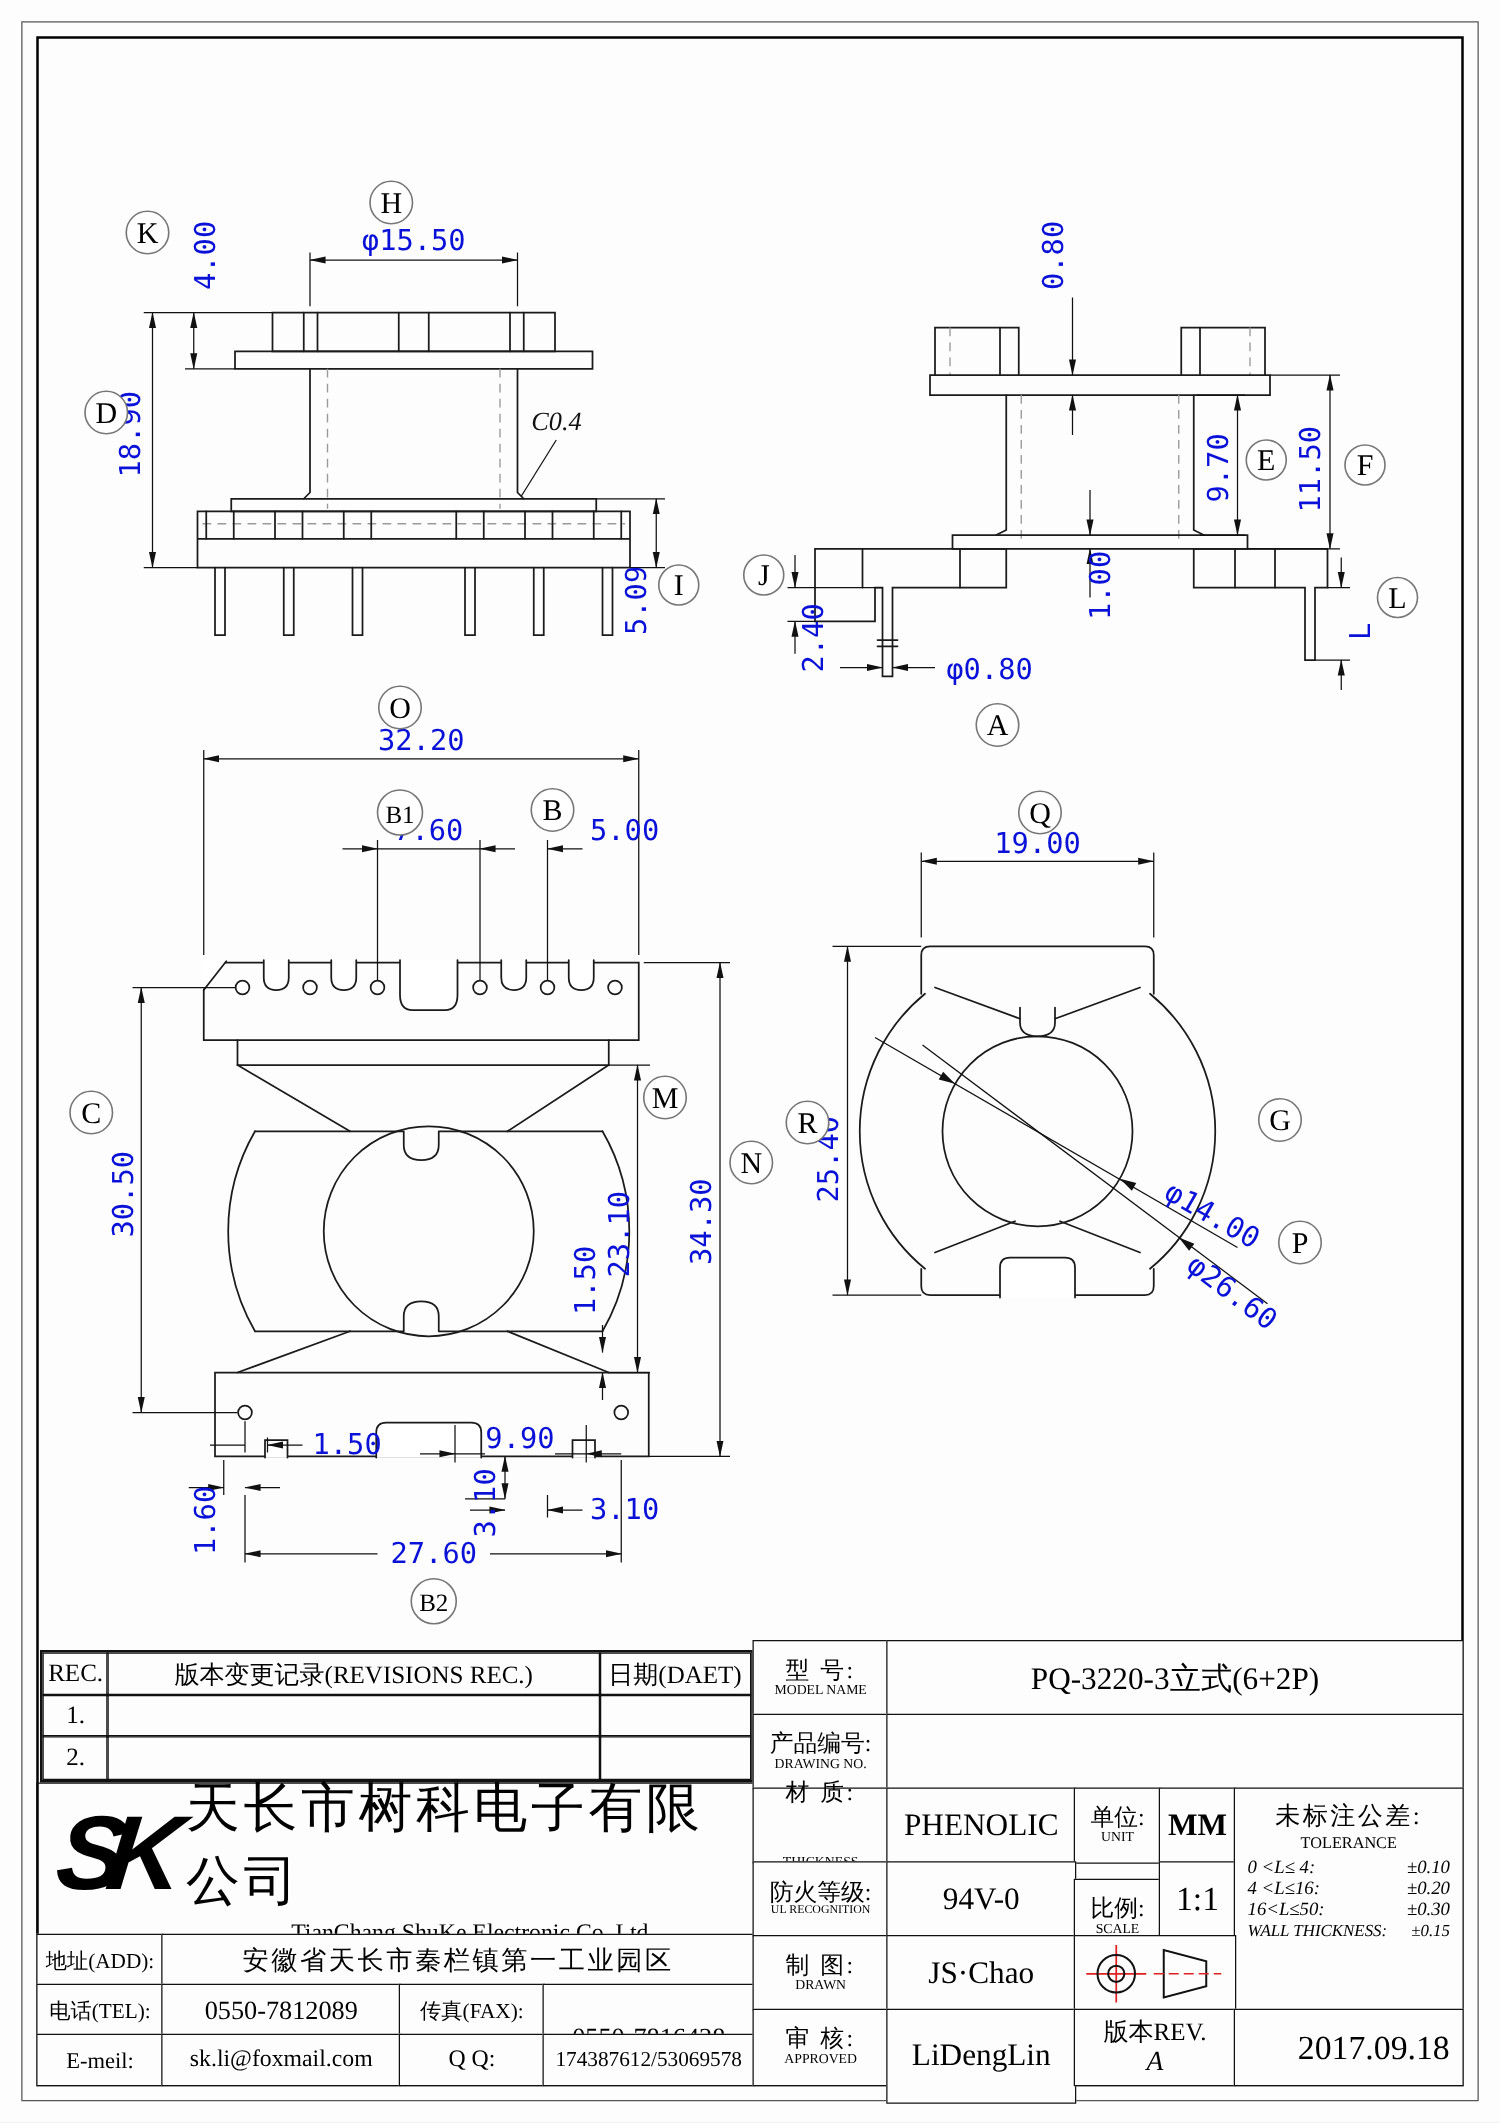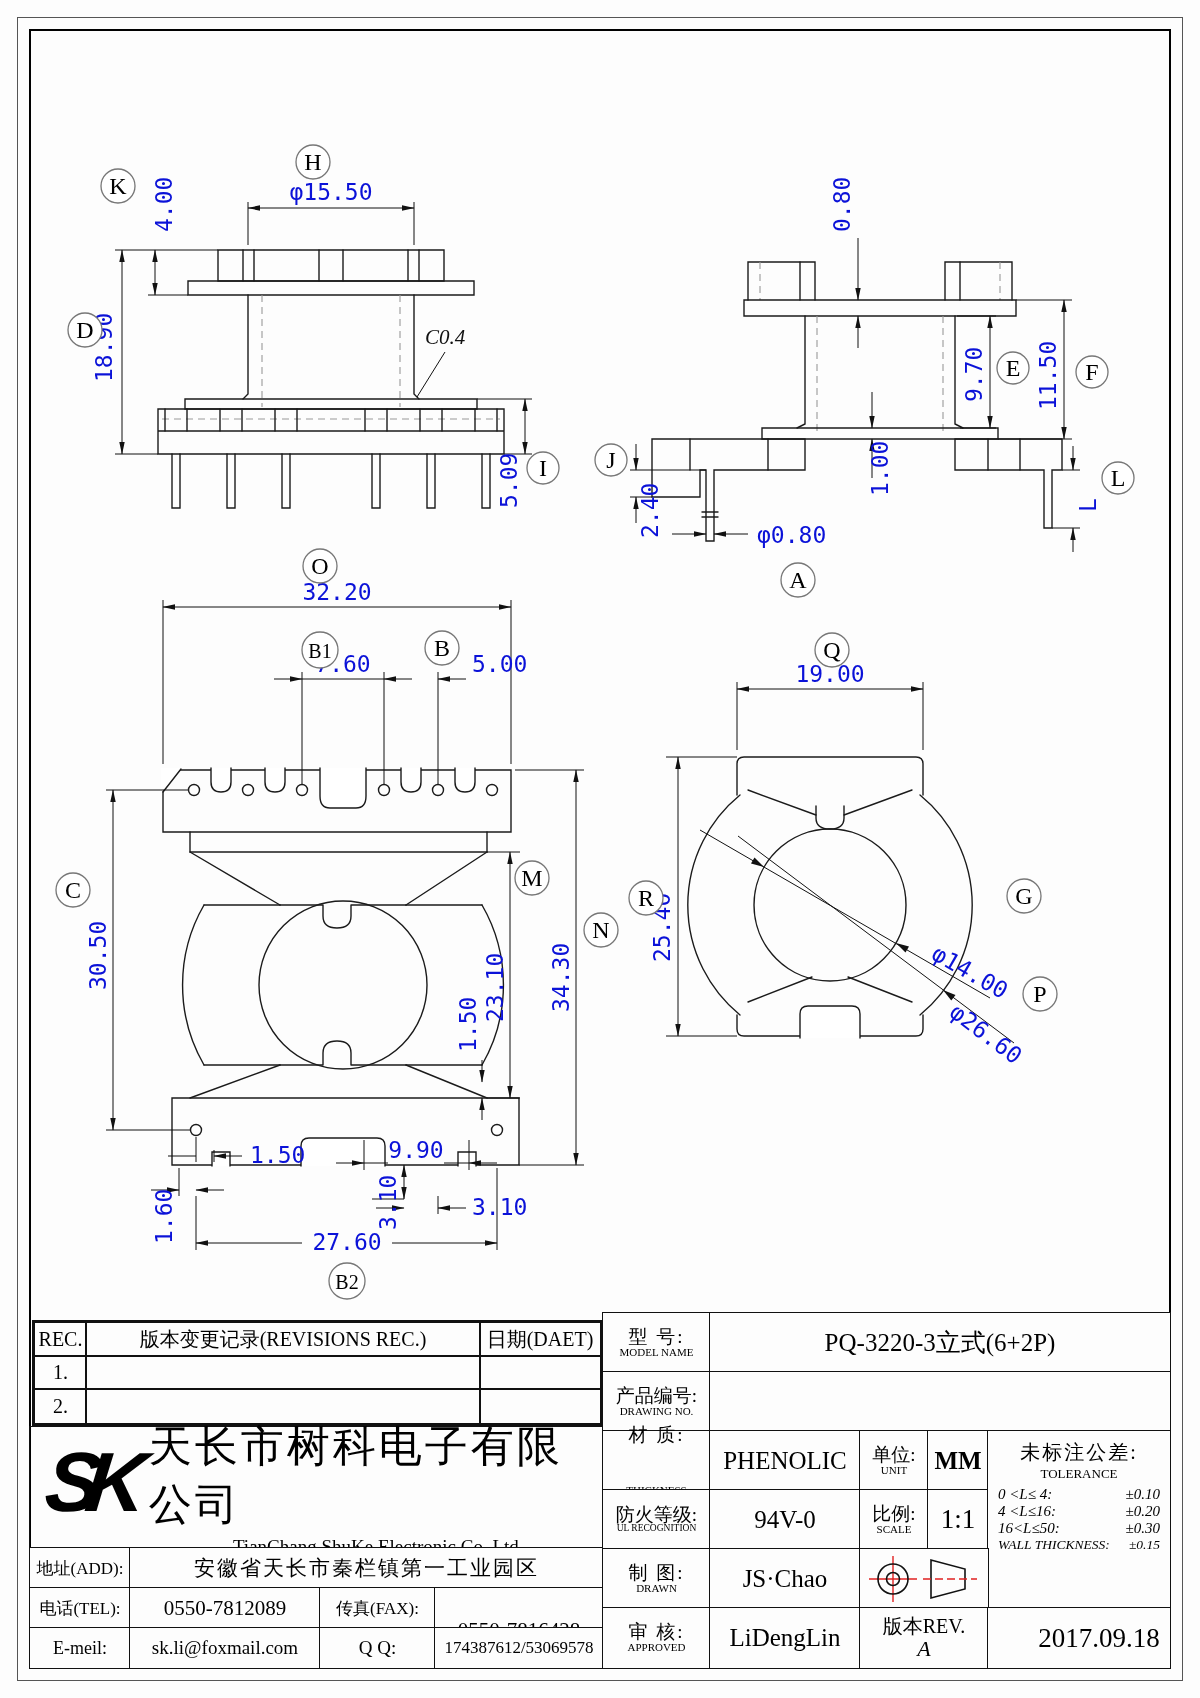--- a/index.html
+++ b/index.html
@@ -409,21 +409,21 @@
         <span class="val">MM</span>
       </div>
 
     <div class="cell lblcell" style="left:573px;top:177px;width:109px;height:61px;">
       <span class="cn" style="letter-spacing:0;">防火等级:</span>
       <span class="en" style="font-size:9.5px;">UL RECOGNITION</span>
     </div>
     <div class="cell" style="left:680px;top:177px;width:152px;height:61px;">
         <span class="val">94V-0</span>
       </div>
-    <div class="cell lblcell" style="left:830px;top:177px;width:70px;height:61px;">
+    <div class="cell lblcell" style="left:830px;top:191px;width:70px;height:61px;">
       <span class="cn" style="letter-spacing:0;">比例:</span>
       <span class="en">SCALE</span>
     </div>
     <div class="cell" style="left:898px;top:177px;width:62px;height:61px;">
         <span class="val" style="font-size:27px;">1:1</span>
       </div>
 
     <div class="cell tolcell" style="left:958px;top:118px;width:184px;height:179px;">
       <span class="tol-title">未标注公差:</span>
       <span class="tol-sub">TOLERANCE</span>
@@ -460,21 +460,21 @@
         <circle cx="28" cy="27" r="6.5" fill="none" stroke="#111" stroke-width="1.6"></circle>
         <polygon points="66,8 66,46 100,37 100,17" fill="none" stroke="#111" stroke-width="1.6"></polygon>
         <line x1="58" y1="27" x2="112" y2="27" stroke="#e02020" stroke-width="1.3" stroke-dasharray="8 4"></line>
       </svg>
     </div>
 
     <div class="cell lblcell" style="left:573px;top:295px;width:109px;height:62px;">
       <span class="cn">审  核:</span>
       <span class="en">APPROVED</span>
     </div>
-    <div class="cell" style="left:680px;top:295px;width:152px;height:62px;">
+    <div class="cell" style="left:680px;top:295px;width:152px;height:76px;">
         <span class="val">LiDengLin</span>
       </div>
     <div class="cell revcell" style="left:830px;top:295px;width:130px;height:62px;">
       <span class="cn" style="letter-spacing:0;font-size:20px;">版本REV.</span>
       <span class="reva">A</span>
     </div>
     <div class="cell" style="left:958px;top:295px;width:184px;height:62px;padding-left:40px;">
         <span class="val" style="font-size:27px;">2017.09.18</span>
       </div>
   </div>

